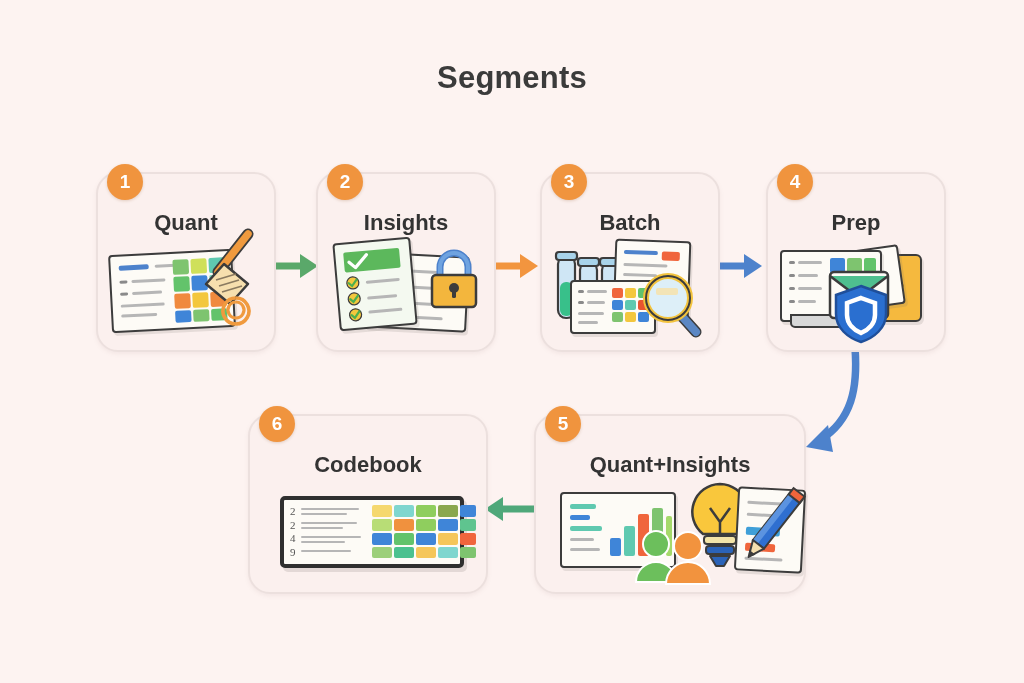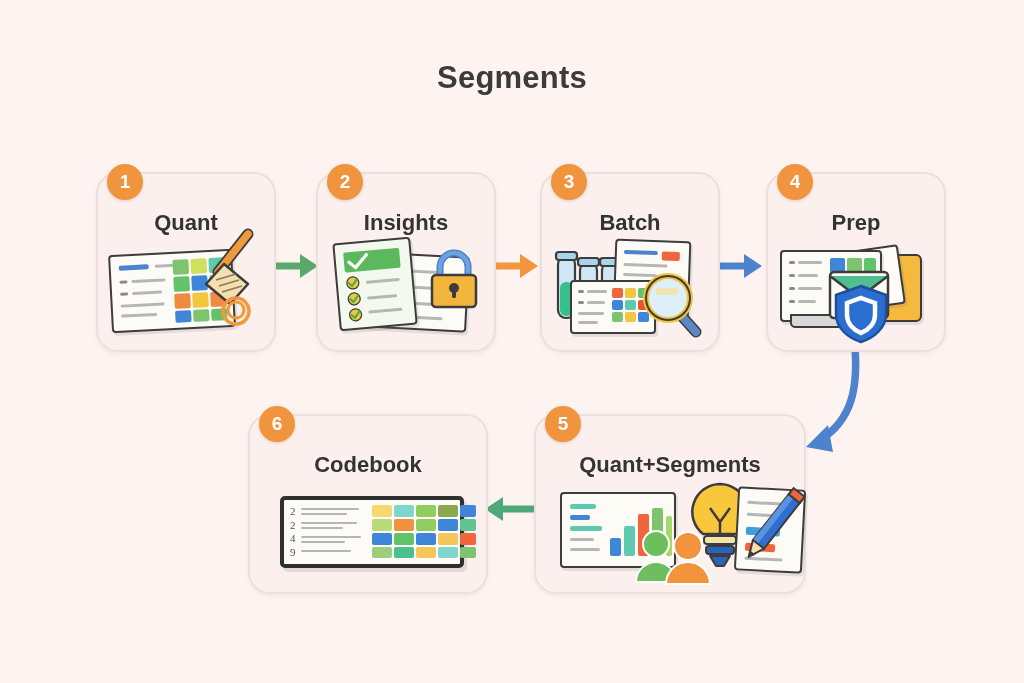--- a/index.html
+++ b/index.html
@@ -263,21 +263,21 @@
       </svg>
       <svg style="position:absolute;left:64px;top:110px;width:58px;height:62px;" viewBox="0 0 58 62">
         <path d="M29,2 L54,11 L54,30 C54,44 42,54 29,58 C16,54 4,44 4,30 L4,11 Z" fill="#2a6fd0" stroke="#1f4f9a" stroke-width="2.5"></path>
         <path d="M29,14 L43,19 L43,31 C43,40 36,46 29,49 C22,46 15,40 15,31 L15,19 Z" fill="none" stroke="#fff" stroke-width="4.5"></path>
       </svg>
     </div>
   </div>
   <div class="badge" style="left:777px;top:164px;">4</div>
 
   <div class="card" style="left:534px;top:414px;width:268px;height:176px;">
-    <div class="card-label" style="top:36px;">Quant+Segments</div>
+    <div class="card-label" style="top:36px;">Quant+Insights</div>
     <div class="art" style="left:0;top:0;width:268px;height:176px;">
       <div class="doc" style="left:24px;top:76px;width:112px;height:72px;">
         <div class="ln" style="left:8px;top:10px;width:26px;background:#5fc9b0;height:5px;"></div>
         <div class="ln" style="left:8px;top:21px;width:20px;background:#3f85d8;height:5px;"></div>
         <div class="ln" style="left:8px;top:32px;width:32px;background:#5fc9b0;height:5px;"></div>
         <div class="ln" style="left:8px;top:44px;width:24px;"></div>
         <div class="ln" style="left:8px;top:54px;width:30px;"></div>
         <div class="cell" style="left:48px;top:44px;width:11px;height:18px;background:#3f85d8;"></div>
         <div class="cell" style="left:62px;top:32px;width:11px;height:30px;background:#5fc9b0;"></div>
         <div class="cell" style="left:76px;top:20px;width:11px;height:42px;background:#f0653c;"></div>

